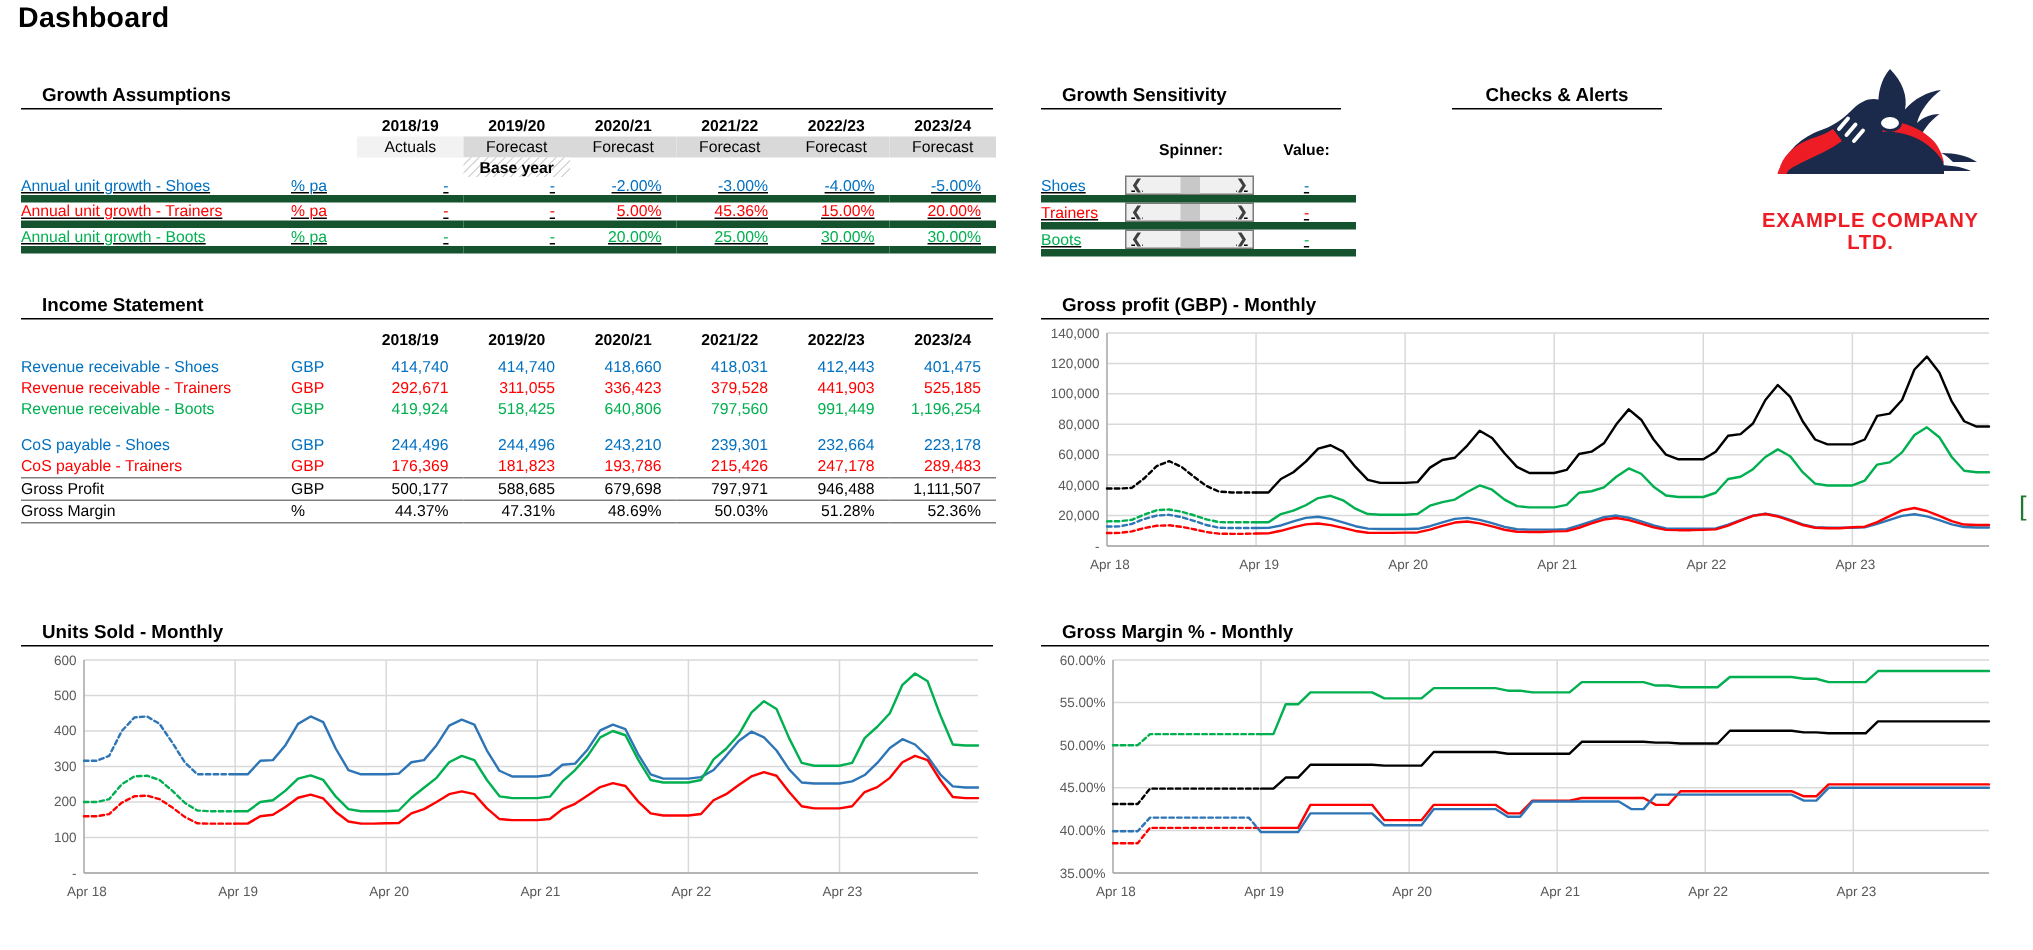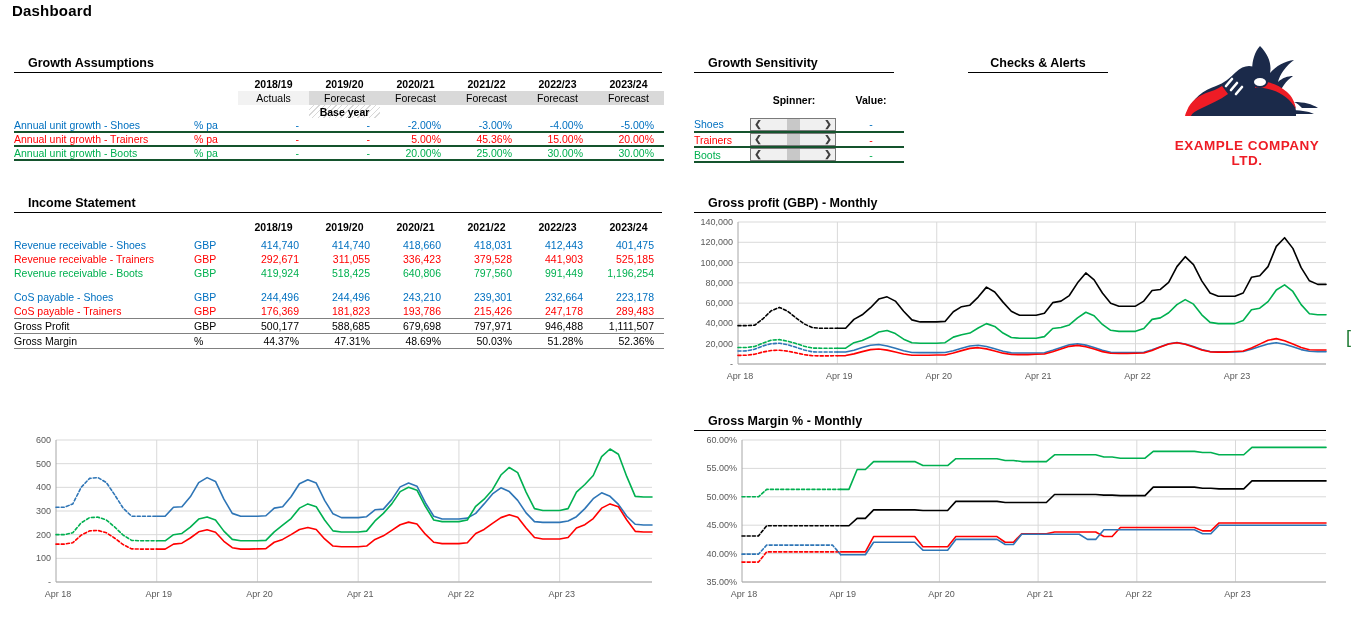--- a/index.html
+++ b/index.html
@@ -6,21 +6,21 @@
   body{
     width:1355px;height:633px;background:#ffffff;overflow:hidden;
     font-family:"Liberation Sans", sans-serif;
     -webkit-font-smoothing:antialiased;
   }
   .page{position:relative;width:1355px;height:633px;}
   .abs{position:absolute;}
 
   
   .dash-title{
-    left:12px;top:2px;font-size:15px;font-weight:bold;color:#000;letter-spacing:.2px;
+    left:12px;top:2px;font-size:19px;font-weight:bold;color:#000;letter-spacing:.2px;
   }
 
   
   .sect{font-size:12.5px;font-weight:bold;color:#000;border-bottom:1.6px solid #000;
         padding:0 0 2px 14px;box-sizing:border-box;}
   .sect.center{text-align:center;padding-left:0;}
 
   
   table.grid{border-collapse:collapse;font-size:10.5px;color:#000;}
   table.grid td,table.grid th{padding:0;vertical-align:middle;}
@@ -28,21 +28,21 @@
   .ctr{text-align:center;}
   .blue{color:#0070C0;}
   .red{color:#FF0000;}
   .green{color:#00B050;}
   .bk{color:#000000;}
   .hdr-year{font-weight:bold;text-align:center;font-size:10.5px;}
   .hdr-sub{text-align:center;font-size:10.5px;background:#D9D9D9;}
   .hdr-sub.light{background:#F2F2F2;}
   .hdr-base{text-align:center;font-size:10.5px;font-weight:bold;
             background:repeating-linear-gradient(135deg,#ffffff 0 3px,#d8d8d8 3px 4px);}
-  .rowline{border-bottom:2px solid #14532d;}
+  .rowline{border-bottom:5px solid #14532d;text-decoration:underline;}
   .topline{border-top:1px solid #808080;}
   .botline{border-bottom:1px solid #808080;}
 
   
   .spin{
     width:86px;height:13px;border:1px solid #7a7a7a;background:#F0F0F0;
     display:flex;align-items:center;justify-content:space-between;box-sizing:border-box;
   }
   .spin .arw{font-size:9px;line-height:11px;color:#404040;width:14px;text-align:center;font-weight:bold;}
   .spin .thumb{width:13px;height:11px;background:#C8C8C8;}
@@ -401,20 +401,21 @@
         <path d="M52.00 141.38 L60.28 141.28 L68.56 140.26 L76.85 138.03 L85.13 136.51 L93.41 136.21 L101.69 137.22 L109.97 138.84 L118.25 140.67 L126.54 141.78 L134.82 141.89 L143.10 141.89 L151.38 141.68" fill="none" stroke="#FF0000" stroke-width="1.6" stroke-linejoin="round" stroke-linecap="round" stroke-dasharray="3,2.2"></path>
         <path d="M151.38 141.68 L159.66 141.58 L167.94 139.86 L176.23 137.63 L184.51 135.60 L192.79 134.99 L201.07 136.10 L209.35 137.93 L217.63 139.96 L225.92 141.18 L234.20 141.28 L242.48 141.28 L250.76 141.07 L259.04 140.97 L267.32 139.05 L275.61 136.61 L283.89 134.38 L292.17 133.67 L300.45 134.89 L308.73 136.92 L317.01 139.15 L325.30 140.47 L333.58 140.67 L341.86 140.67 L350.14 140.26 L358.42 140.06 L366.70 137.83 L374.99 134.99 L383.27 132.35 L391.55 131.34 L399.83 132.76 L408.11 135.09 L416.39 137.63 L424.68 139.25 L432.96 139.45 L441.24 139.45 L449.52 139.25 L457.80 138.94 L466.08 136.41 L474.37 133.06 L482.65 129.92 L490.93 128.70 L499.21 130.32 L507.49 133.06 L515.77 136.00 L524.06 137.83 L532.34 138.13 L540.62 138.13 L548.90 137.52 L557.18 137.12 L565.46 134.08 L573.75 130.12 L582.03 126.27 L590.31 124.64 L598.59 126.67 L606.87 129.92 L615.15 133.47 L623.44 135.70 L631.72 136.00 L640.00 136.00" fill="none" stroke="#FF0000" stroke-width="1.6" stroke-linejoin="round" stroke-linecap="round"></path>
         <text x="54" y="165" class="cht-txt cht-txt-m">Apr 18</text>
         <text x="153.38028169014086" y="165" class="cht-txt cht-txt-m">Apr 19</text>
         <text x="252.7605633802817" y="165" class="cht-txt cht-txt-m">Apr 20</text>
         <text x="352.14084507042253" y="165" class="cht-txt cht-txt-m">Apr 21</text>
         <text x="451.5211267605634" y="165" class="cht-txt cht-txt-m">Apr 22</text>
         <text x="550.9014084507041" y="165" class="cht-txt cht-txt-m">Apr 23</text>
       </svg></div>
 
+  <div class="abs sect" style="left:14px;top:414px;width:648px;">Units Sold - Monthly</div>
   <div class="abs chartbox" id="chart-units_sold" style="left:8px;top:432px;width:656px;height:190px;"><svg width="656" height="190">
         <line x1="48" x2="644" y1="150" y2="150" stroke="#D9D9D9" stroke-width="1"></line>
         <text x="43" y="153" class="cht-txt cht-txt-r">-</text>
         <line x1="48" x2="644" y1="126.33333333333334" y2="126.33333333333334" stroke="#D9D9D9" stroke-width="1"></line>
         <text x="43" y="129.33333333333334" class="cht-txt cht-txt-r">100</text>
         <line x1="48" x2="644" y1="102.66666666666667" y2="102.66666666666667" stroke="#D9D9D9" stroke-width="1"></line>
         <text x="43" y="105.66666666666667" class="cht-txt cht-txt-r">200</text>
         <line x1="48" x2="644" y1="79" y2="79" stroke="#D9D9D9" stroke-width="1"></line>
         <text x="43" y="82" class="cht-txt cht-txt-r">300</text>
         <line x1="48" x2="644" y1="55.33333333333334" y2="55.33333333333334" stroke="#D9D9D9" stroke-width="1"></line>

